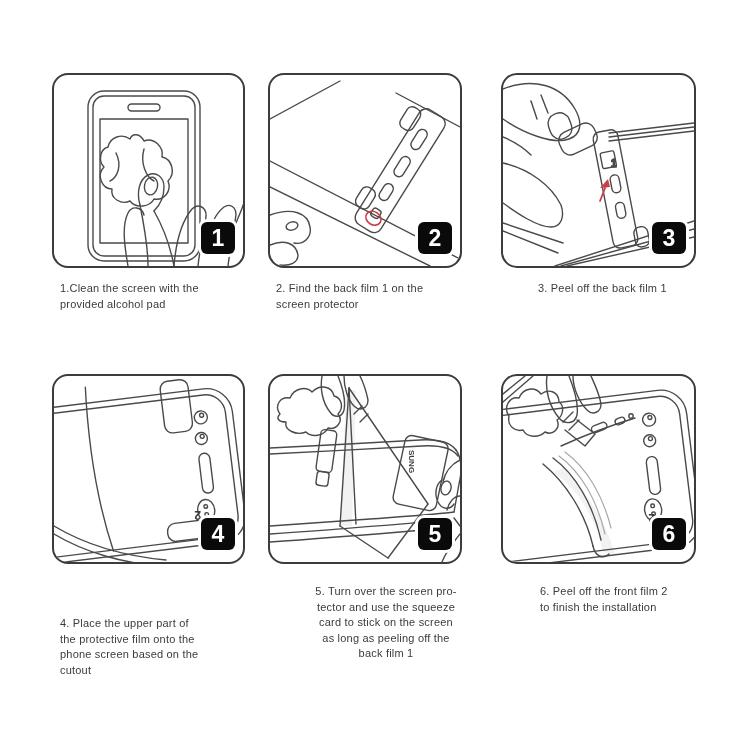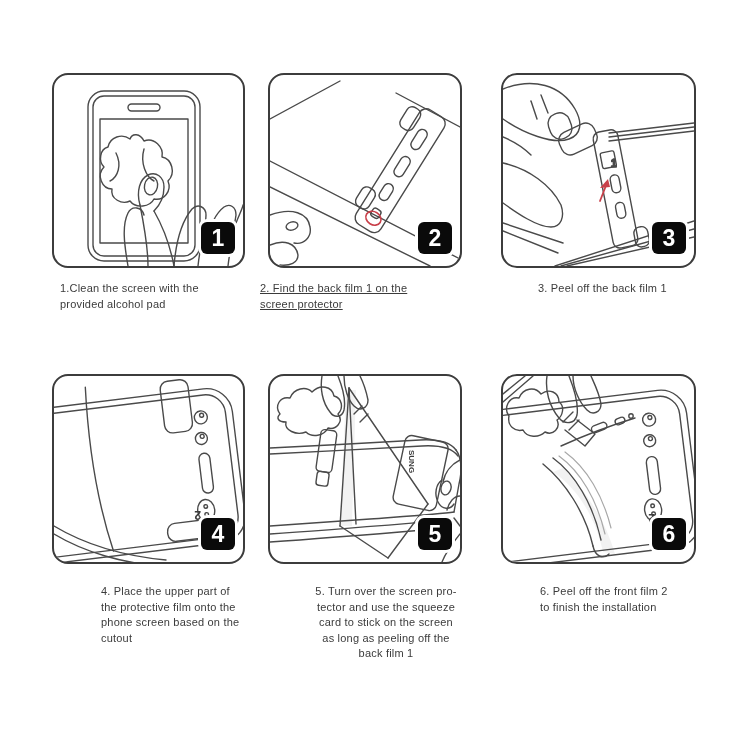--- a/index.html
+++ b/index.html
@@ -257,24 +257,24 @@
       </g>
       <text x="152" y="146" font-size="12" class="tab-label" transform="rotate(180 152 142)">2</text>
     </svg>
     <div class="badge">
       <span>6</span>
     </div>
   </div>
 
   <div class="caption" style="left:60px;top:281px;width:215px;">1.Clean the screen with the
 provided alcohol pad</div>
-  <div class="caption" style="left:260px;top:281px;width:220px;text-decoration:underline;">2. Find the back film 1 on the
+  <div class="caption" style="left:276px;top:281px;width:220px;">2. Find the back film 1 on the
 screen protector</div>
   <div class="caption" style="left:538px;top:281px;width:220px;">3. Peel off the back film 1</div>
-  <div class="caption" style="left:60px;top:584px;width:220px;margin-left:41px;">4. Place the upper part of
+  <div class="caption" style="left:60px;top:616px;width:220px;">4. Place the upper part of
 the protective film onto the
 phone screen based on the
 cutout</div>
   <div class="caption" style="left:276px;top:584px;width:220px;text-align:center;">5. Turn over the screen pro-
 tector and use the squeeze
 card to stick on the screen
 as long as peeling off the
 back film 1</div>
   <div class="caption" style="left:540px;top:584px;width:220px;">6. Peel off the front film 2
 to finish the installation</div>

